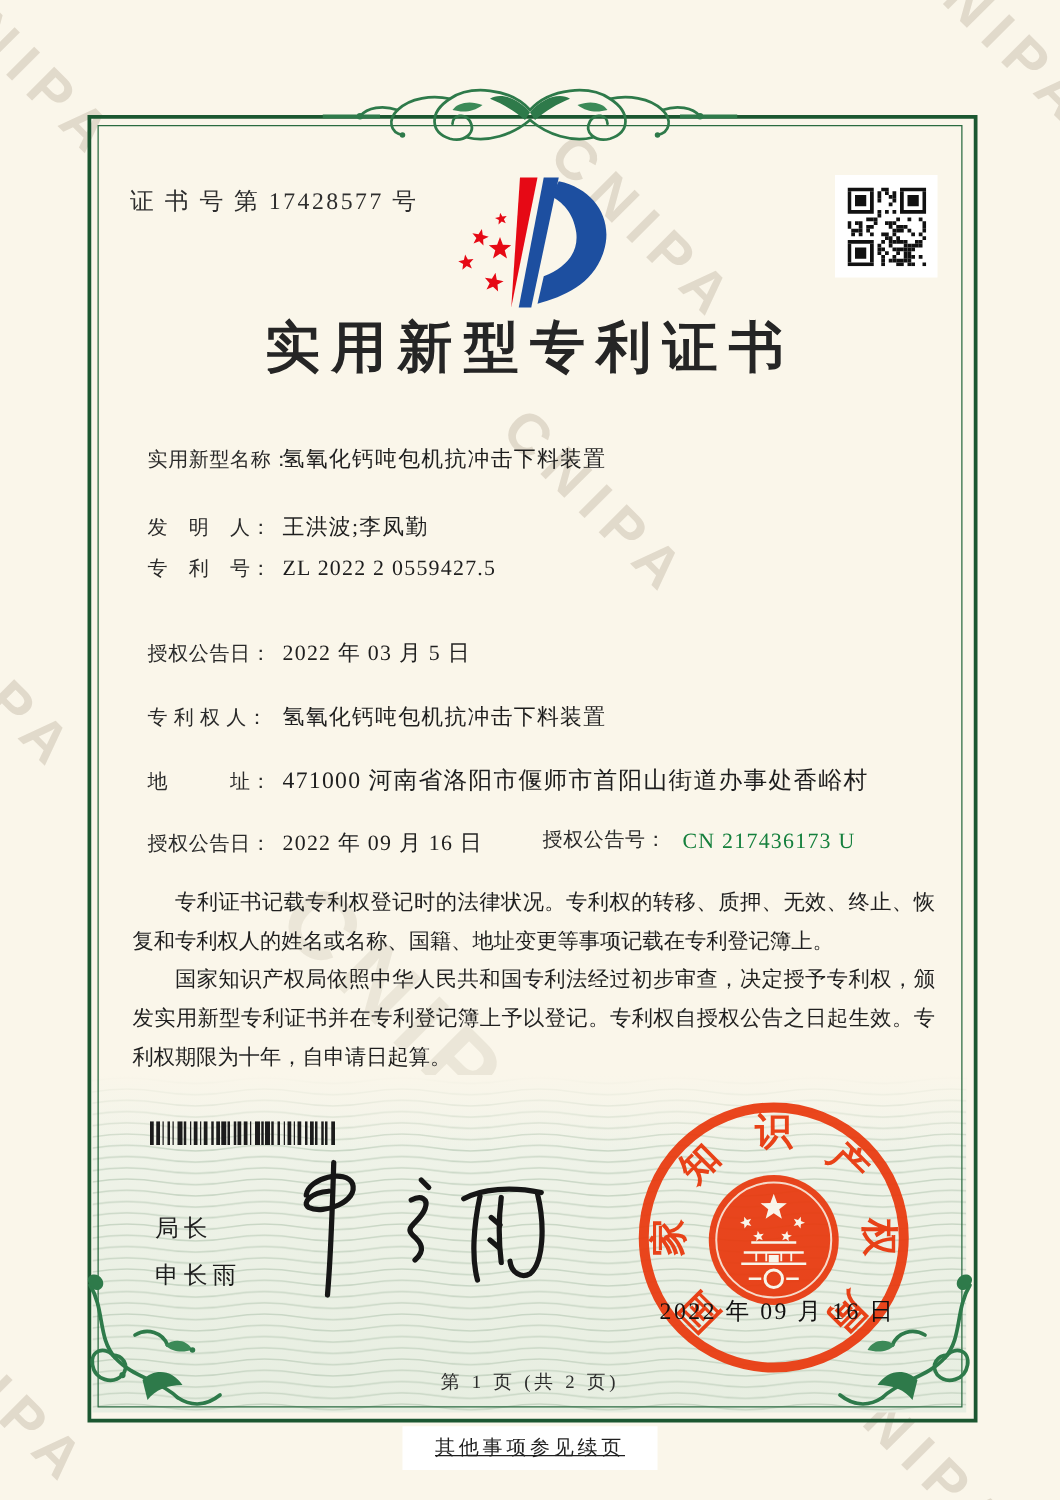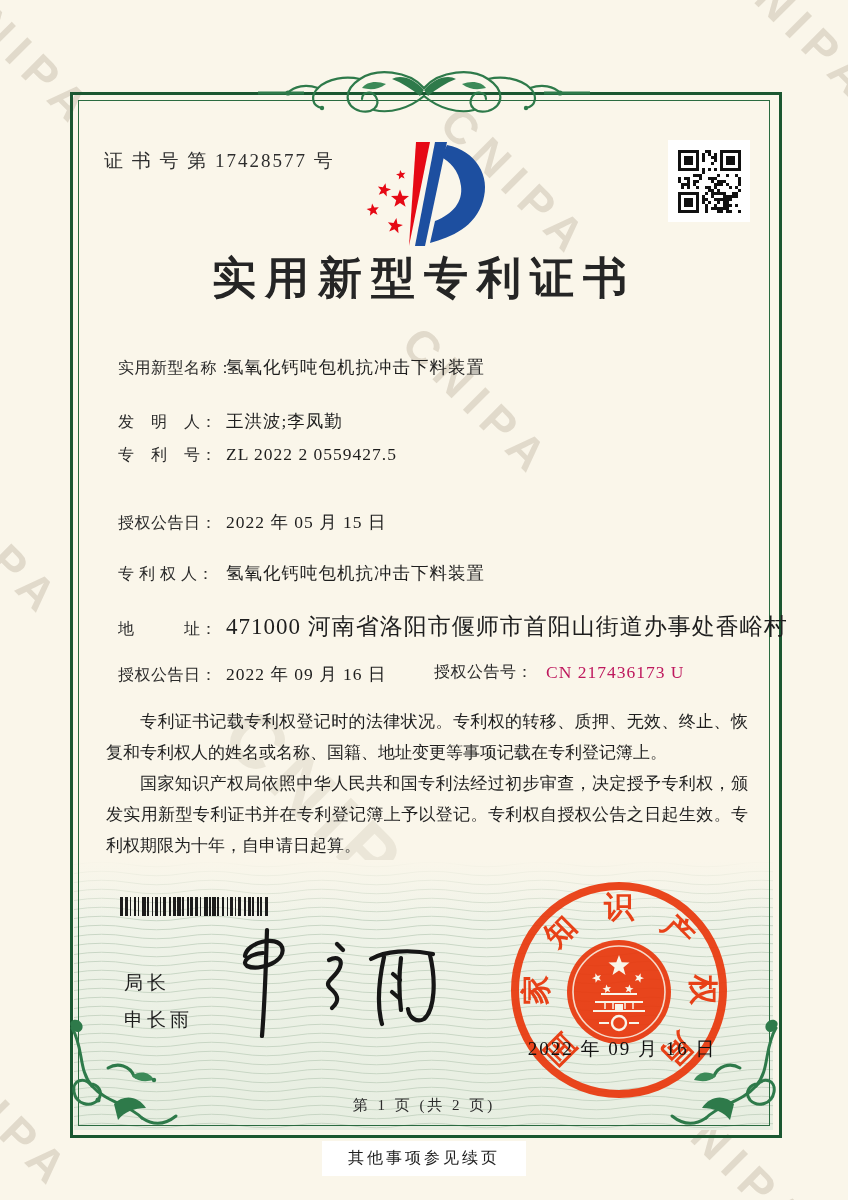--- a/index.html
+++ b/index.html
@@ -54,21 +54,21 @@
   }
   .title{
     left:72px;top:249px;width:704px;text-align:center;
     font-size:44px;font-weight:bold;letter-spacing:9px;color:#252525;z-index:4;
   }
   
   .row{position:absolute;left:118px;z-index:4;white-space:nowrap;}
   .row .lbl{font-size:16px;letter-spacing:0.5px;color:#2a2a2a;display:inline-block;width:108px;}
   .row .val{font-size:17.5px;letter-spacing:1px;color:#1e1e1e;}
   .row .lbl2{font-size:16px;letter-spacing:0.5px;color:#2a2a2a;position:absolute;left:316px;top:0;text-align:center;}
-  .row .val2{font-size:17.5px;letter-spacing:1px;color:#be185d;position:absolute;left:428px;top:0;}
+  .row .val2{font-size:17.5px;letter-spacing:1px;color:#15803d;position:absolute;left:428px;top:0;}
   
   .legal{
     left:106px;top:706px;width:642px;z-index:4;
     font-size:17px;line-height:31px;color:#1f1f1f;
     text-align:justify;
   }
   .legal p{margin:0;text-indent:2em;}
   
   .barcode{
     left:120px;top:897px;width:218px;height:19px;z-index:4;
@@ -84,20 +84,21 @@
   .seal-date{
     left:520px;top:1036px;width:204px;text-align:center;
     font-size:19px;letter-spacing:2px;color:#111;z-index:6;white-space:nowrap;
   }
   
   .page-info{left:72px;top:1096px;width:704px;text-align:center;font-size:15px;letter-spacing:3px;color:#2c2c2c;z-index:4;}
   .cont-note{
     left:50%;top:1141px;transform:translateX(-50%);
     background:#ffffff;padding:7px 26px;font-size:16px;letter-spacing:3px;color:#1f1f1f;z-index:4;
     white-space:nowrap;
+    text-decoration:underline;
   }
   .ornament{z-index:4;}
 </style>
 </head>
 <body>
 
 <div class="wm" style="left:-28px;top:-34px;font-size:46px;">CNIPA</div>
 <div class="wm" style="left:752px;top:-60px;font-size:46px;">CNIPA</div>
 <div class="wm" style="left:468px;top:96px;font-size:46px;">CNIPA</div>
 <div class="wm" style="left:430px;top:316px;font-size:46px;">CNIPA</div>
@@ -312,27 +313,27 @@
 <div class="row" style="top:355px;">
   <span class="lbl">实用新型名称：</span><span class="val">氢氧化钙吨包机抗冲击下料装置</span>
 </div>
 <div class="row" style="top:409px;">
   <span class="lbl">发　明　人：</span><span class="val">王洪波;李凤勤</span>
 </div>
 <div class="row" style="top:444px;">
   <span class="lbl">专　利　号：</span><span class="val">ZL 2022 2 0559427.5</span>
 </div>
 <div class="row" style="top:510px;">
-  <span class="lbl">授权公告日：</span><span class="val">2022 年 05 月 15 日</span>
+  <span class="lbl">授权公告日：</span><span class="val">2022 年 03 月 5 日</span>
 </div>
 <div class="row" style="top:561px;">
   <span class="lbl">专 利 权 人：</span><span class="val">氢氧化钙吨包机抗冲击下料装置</span>
 </div>
 <div class="row" style="top:611px;">
-  <span class="lbl">地　　　址：</span><span class="val" style="font-size:23px;">471000 河南省洛阳市偃师市首阳山街道办事处香峪村</span>
+  <span class="lbl">地　　　址：</span><span class="val" style="font-size:19px;">471000 河南省洛阳市偃师市首阳山街道办事处香峪村</span>
 </div>
 <div class="row" style="top:662px;">
   <span class="lbl">授权公告日：</span><span class="val">2022 年 09 月 16 日</span>
   <span class="lbl2">授权公告号：</span>
   <span class="val2">CN 217436173 U</span>
 </div>
 
 <div class="abs legal">
   <p>专利证书记载专利权登记时的法律状况。专利权的转移、质押、无效、终止、恢复和专利权人的姓名或名称、国籍、地址变更等事项记载在专利登记簿上。</p>
   <p>国家知识产权局依照中华人民共和国专利法经过初步审查，决定授予专利权，颁发实用新型专利证书并在专利登记簿上予以登记。专利权自授权公告之日起生效。专利权期限为十年，自申请日起算。</p>

